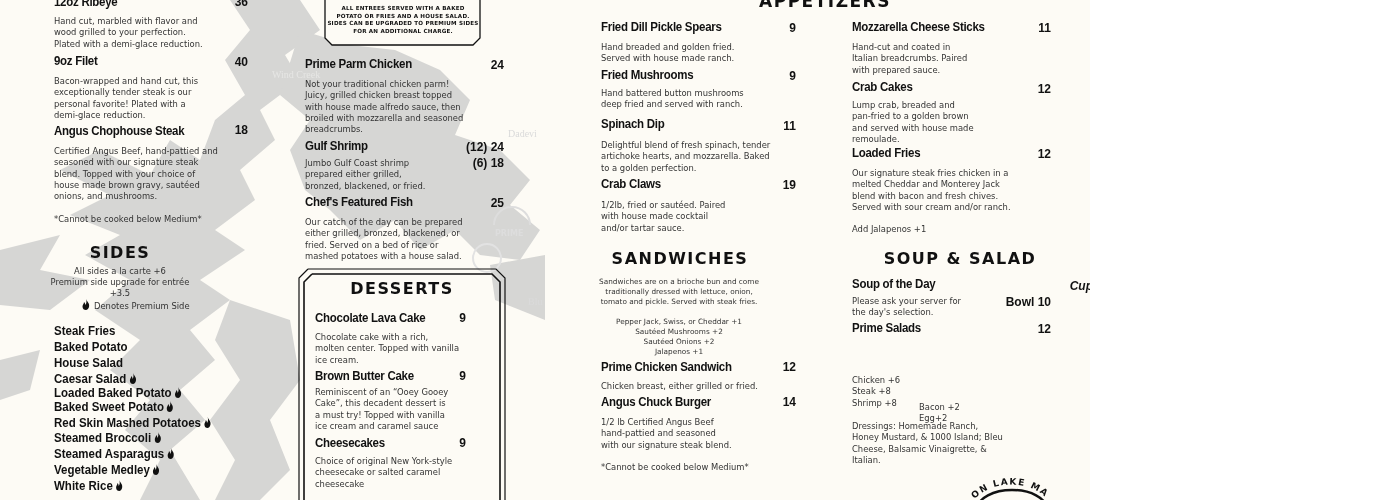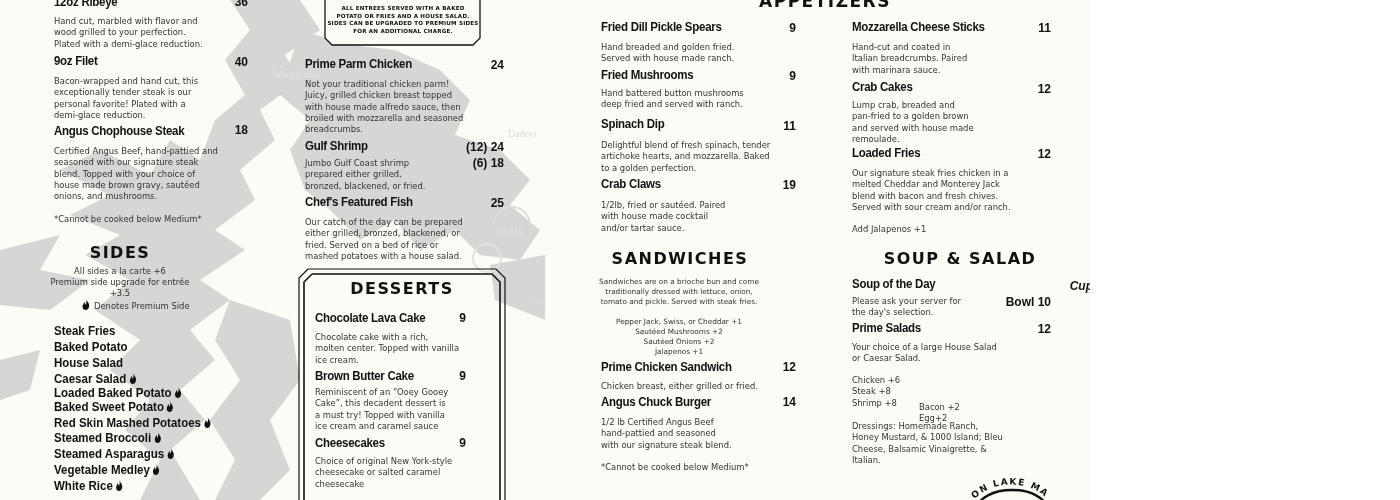--- a/index.html
+++ b/index.html
@@ -151,21 +151,21 @@
   <div class="abs title" style="left:601px; top:117px;">Spinach Dip</div>
   <div class="abs price" style="left:780px; top:119px; width:16px;">11</div>
   <div class="abs desc" style="left:601px; top:140px; width:175px;">Delightful blend of fresh spinach, tender artichoke hearts, and mozzarella. Baked to a golden perfection.</div>
 
   <div class="abs title" style="left:601px; top:177px;">Crab Claws</div>
   <div class="abs price" style="left:780px; top:178px; width:16px;">19</div>
   <div class="abs desc" style="left:601px; top:200px; width:135px;">1/2lb, fried or sautéed. Paired with house made cocktail and/or tartar sauce.</div>
 
   <div class="abs title" style="left:852px; top:20px;">Mozzarella Cheese Sticks</div>
   <div class="abs price" style="left:1035px; top:21px; width:16px;">11</div>
-  <div class="abs desc" style="left:852px; top:42px; width:125px;">Hand-cut and coated in Italian breadcrumbs. Paired with marinara sauce.</div>
+  <div class="abs desc" style="left:852px; top:42px; width:125px;">Hand-cut and coated in Italian breadcrumbs. Paired with prepared sauce.</div>
 
   <div class="abs title" style="left:852px; top:80px;">Crab Cakes</div>
   <div class="abs price" style="left:1035px; top:82px; width:16px;">12</div>
   <div class="abs desc" style="left:852px; top:100px; width:122px;">Lump crab, breaded and pan-fried to a golden brown and served with house made remoulade.</div>
 
   <div class="abs title" style="left:852px; top:146px;">Loaded Fries</div>
   <div class="abs price" style="left:1035px; top:147px; width:16px;">12</div>
   <div class="abs desc" style="left:852px; top:168px; width:170px;">Our signature steak fries chicken in a melted Cheddar and Monterey Jack blend with bacon and fresh chives. Served with sour cream and/or ranch.</div>
   <div class="abs desc" style="left:852px; top:224px;">Add Jalapenos +1</div>
 
@@ -190,21 +190,20 @@
 
   <div class="abs head" style="left:880px; top:249px; width:160px;">SOUP &amp; SALAD</div>
 
   <div class="abs title" style="left:852px; top:277px;">Soup of the Day</div>
   <div class="abs price" style="left:1052px; top:279px; width:51px;font-style:italic;">Cup  7</div>
   <div class="abs price" style="left:1000px; top:295px; width:51px;">Bowl  10</div>
   <div class="abs desc" style="left:852px; top:296px; width:125px;">Please ask your server for the day's selection.</div>
 
   <div class="abs title" style="left:852px; top:321px;">Prime Salads</div>
   <div class="abs price" style="left:1035px; top:322px; width:16px;">12</div>
-  <div class="abs desc" style="left:852px; top:342px; width:155px;">Your choice of a large House Salad or Caesar Salad.</div>
 
   <div class="abs desc" style="left:852px; top:375px;">
     <div>Chicken +6</div>
     <div>Steak +8</div>
     <div>Shrimp +8</div>
   </div>
   <div class="abs desc" style="left:919px; top:375px;margin-top:27px;">
     <div>Bacon +2</div>
     <div>Egg+2</div>
   </div>

